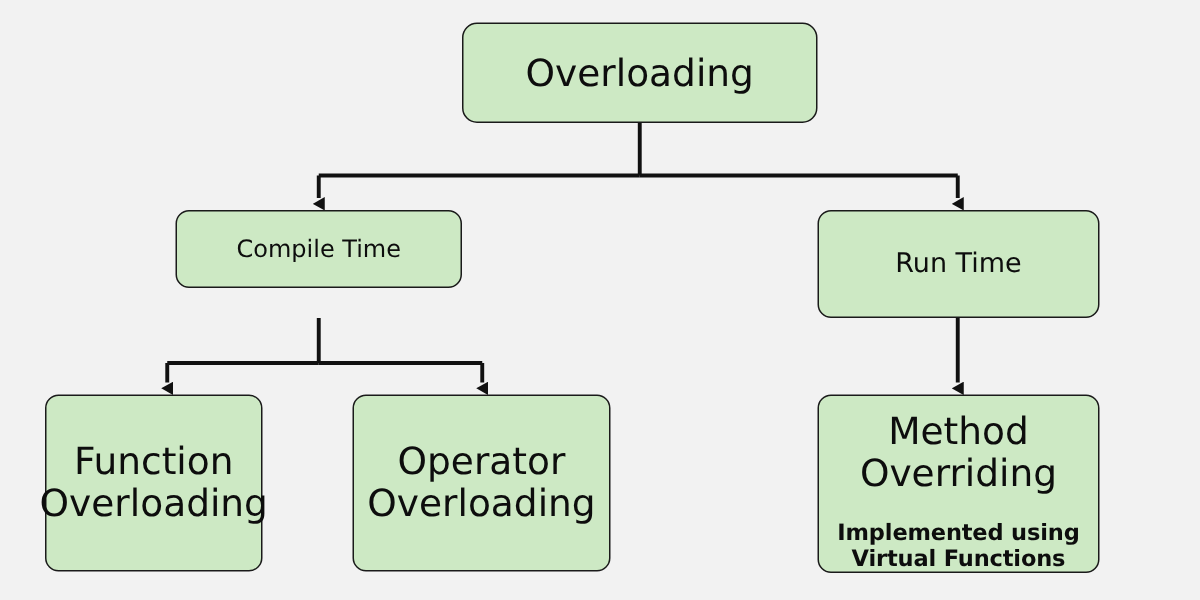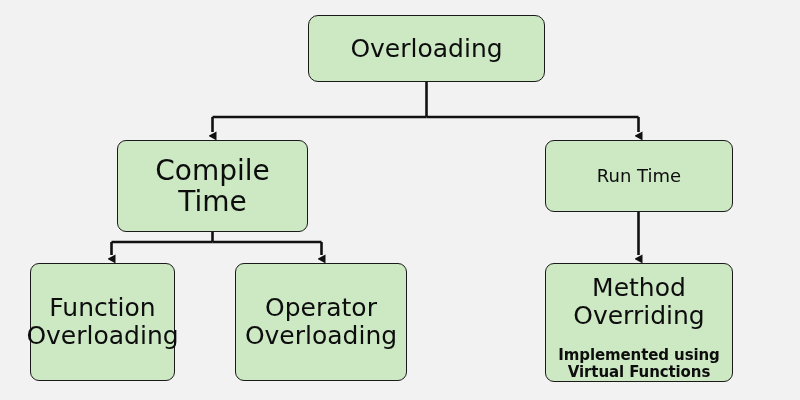--- a/index.html
+++ b/index.html
@@ -62,22 +62,22 @@
     height: 67px;
     font-size: 25px;
     border-radius: 10px;
   }
 
   
   #node-compile-time {
     left: 117px;
     top: 140px;
     width: 191px;
-    height: 92px;
-    font-size: 28px;
+    height: 52px;
+    font-size: 16px;
   }
   #node-run-time {
     left: 545px;
     top: 140px;
     width: 188px;
     height: 72px;
     font-size: 18px;
   }
 
   

